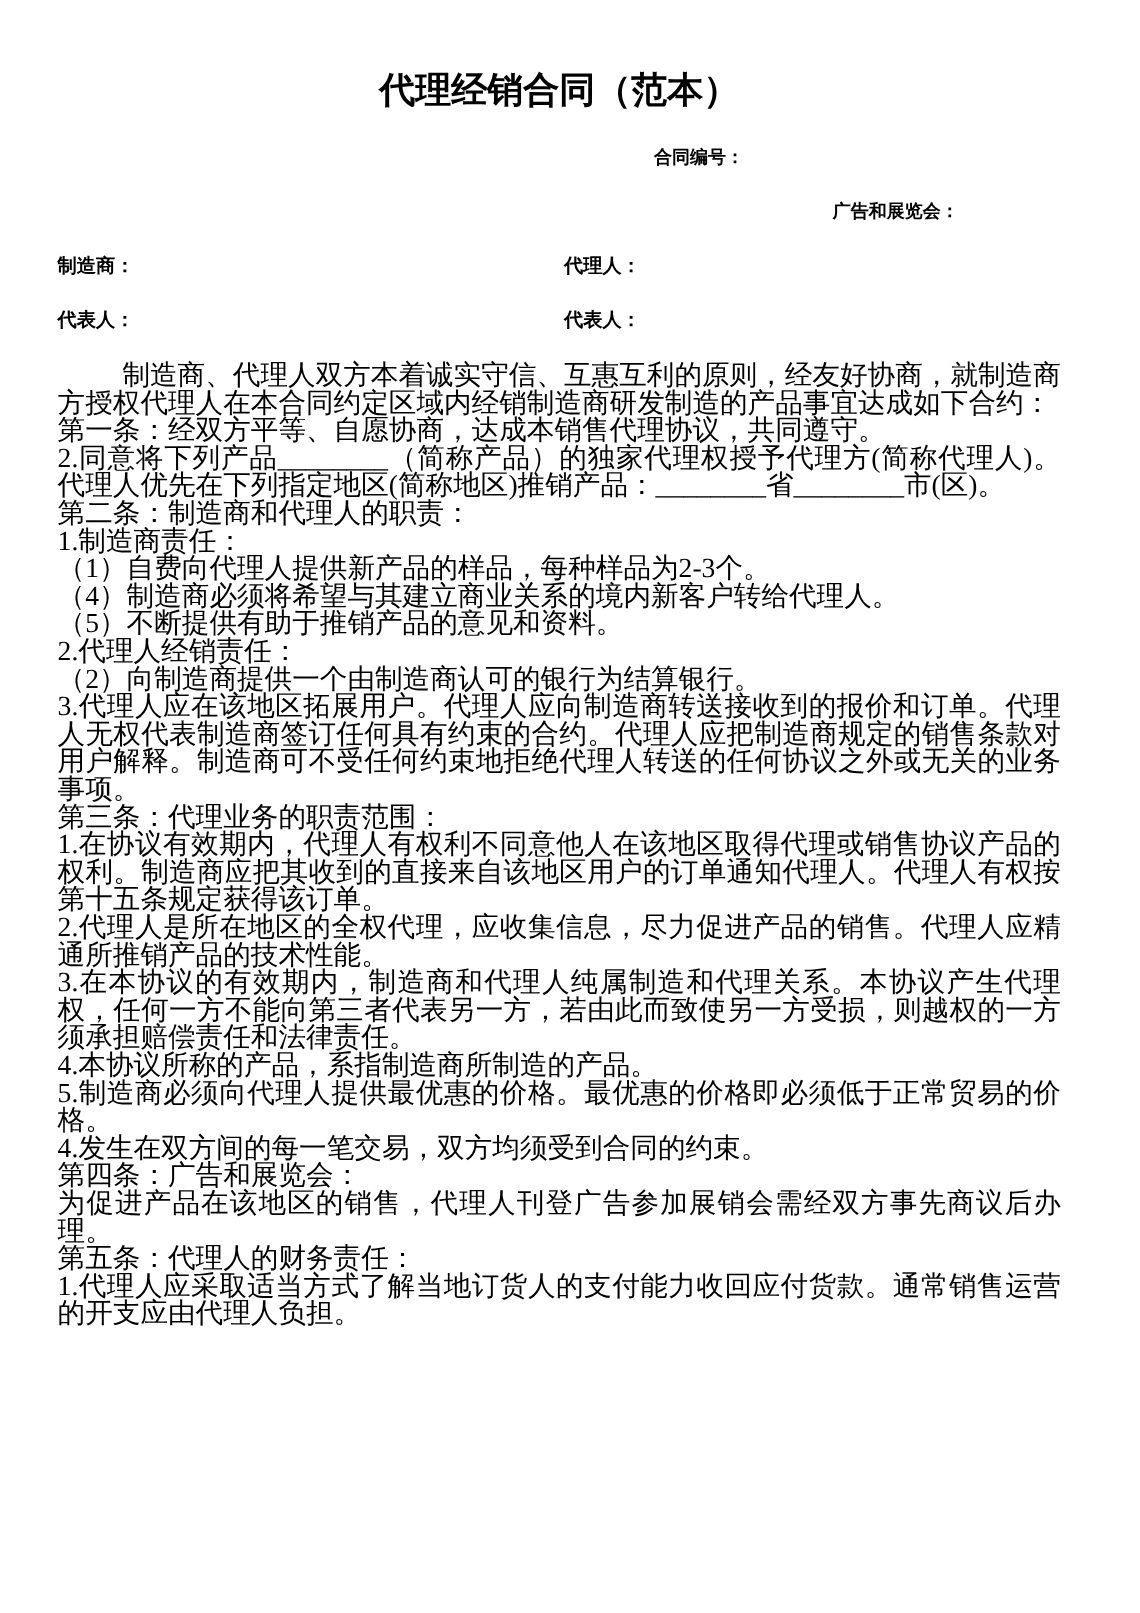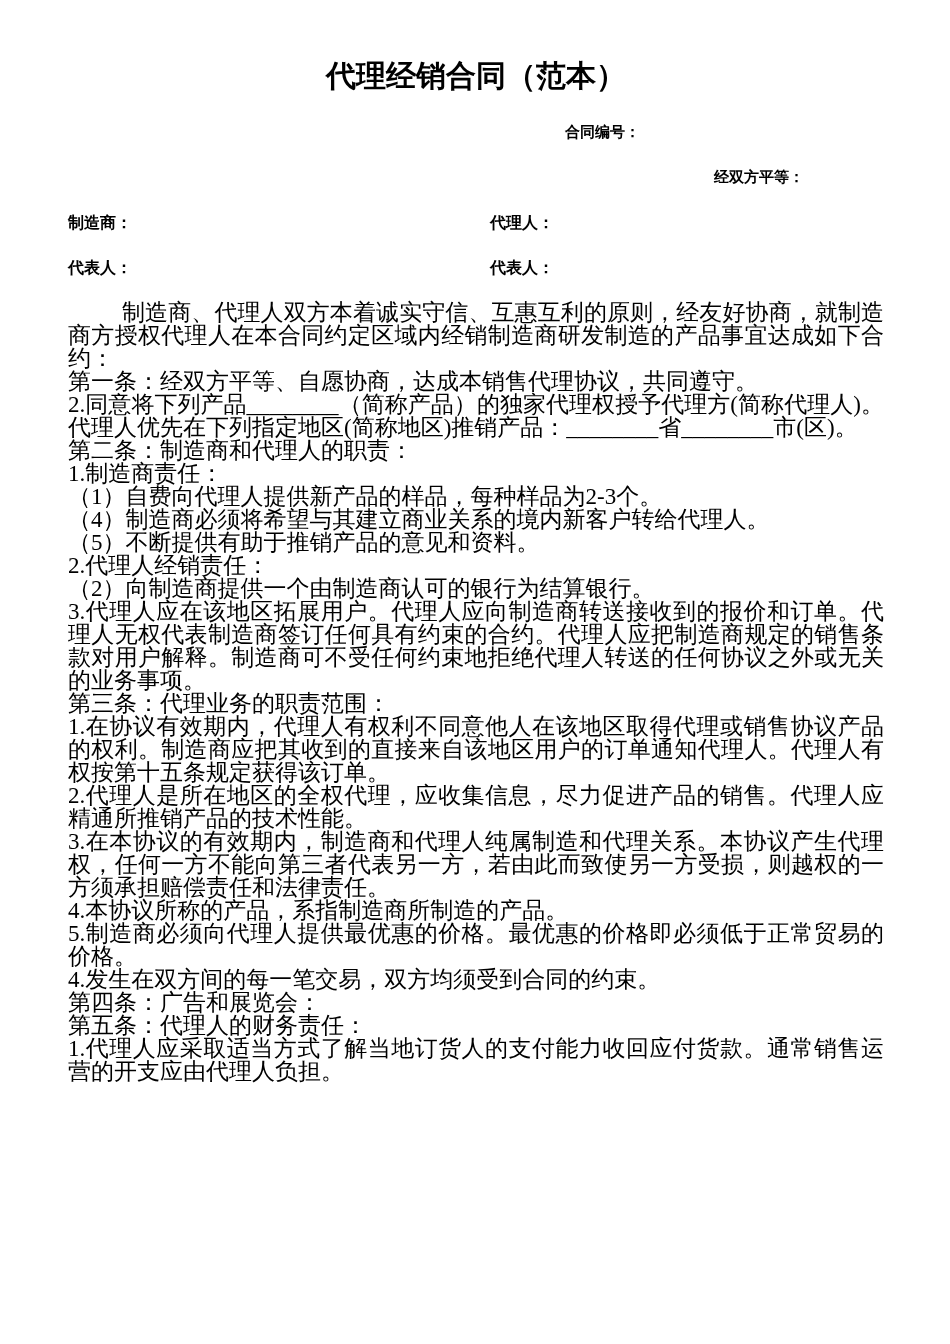--- a/index.html
+++ b/index.html
@@ -5,21 +5,21 @@
   * { box-sizing: border-box; }
   html, body { margin: 0; padding: 0; }
   body {
     width: 950px;
     height: 1344px;
     background: #ffffff;
     color: #000000;
     font-family: "Liberation Serif", "DejaVu Serif", serif;
     overflow: hidden;
   }
-  .page { padding: 58px 66px 30px 68px; }
+  .page { padding: 58px 66px 30px 48px; }
 
   .title {
     font-family: "Liberation Sans", "DejaVu Sans", sans-serif;
     font-weight: bold;
     font-size: 30px;
     line-height: 36px;
     text-align: center;
     margin: 0 0 26px 0;
   }
 
@@ -55,21 +55,21 @@
 </style>
 </head>
 <body>
 
 <div class="page">
 
   <h1 class="title">代理经销合同（范本）</h1>
 
   <div class="meta-line contract-no">合同编号：</div>
 
-  <div class="meta-line signing-place">经双方平等：</div>
+  <div class="meta-line signing-place">广告和展览会：</div>
 
   <div class="party-row">
     <span class="party-cell-left">制造商：</span>
     <span>代理人：</span>
   </div>
 
   <div class="party-row">
     <span class="party-cell-left">代表人：</span>
     <span>代表人：</span>
   </div>
@@ -90,17 +90,18 @@
 
   <p class="body sp-s">第三条：代理业务的职责范围：</p>
   <p class="body">1.在协议有效期内，代理人有权利不同意他人在该地区取得代理或销售协议产品的权利。制造商应把其收到的直接来自该地区用户的订单通知代理人。代理人有权按第十五条规定获得该订单。</p>
   <p class="body">2.代理人是所在地区的全权代理，应收集信息，尽力促进产品的销售。代理人应精通所推销产品的技术性能。</p>
   <p class="body">3.在本协议的有效期内，制造商和代理人纯属制造和代理关系。本协议产生代理权，任何一方不能向第三者代表另一方，若由此而致使另一方受损，则越权的一方须承担赔偿责任和法律责任。</p>
   <p class="body">4.本协议所称的产品，系指制造商所制造的产品。</p>
   <p class="body">5.制造商必须向代理人提供最优惠的价格。最优惠的价格即必须低于正常贸易的价格。</p>
   <p class="body">4.发生在双方间的每一笔交易，双方均须受到合同的约束。</p>
 
   <p class="body sp-s">第四条：广告和展览会：</p>
+  <p class="body">为促进产品在该地区的销售，代理人刊登广告参加展销会需经双方事先商议后办理。</p>
 
   <p class="body sp-s">第五条：代理人的财务责任：</p>
   <p class="body">1.代理人应采取适当方式了解当地订货人的支付能力收回应付货款。通常销售运营的开支应由代理人负担。</p>
 
 </div>
 
 </body></html>

